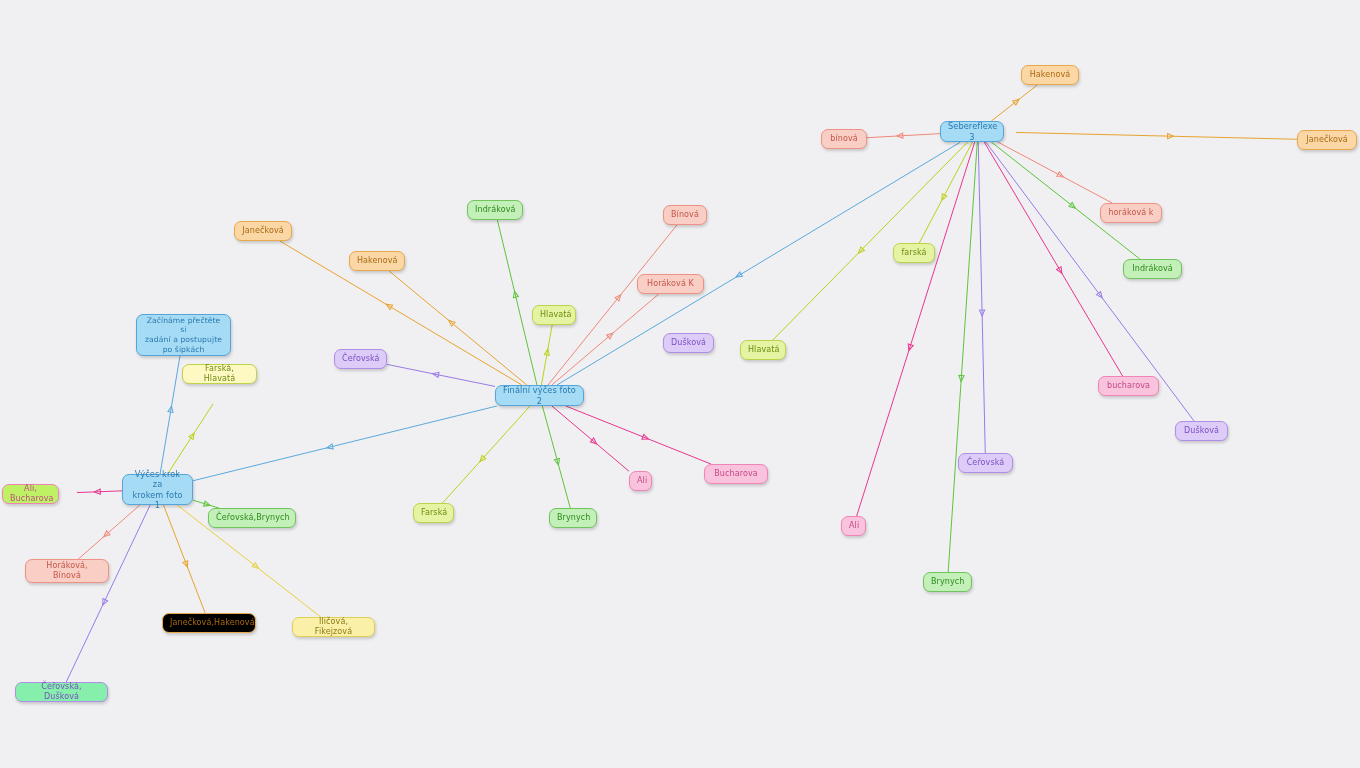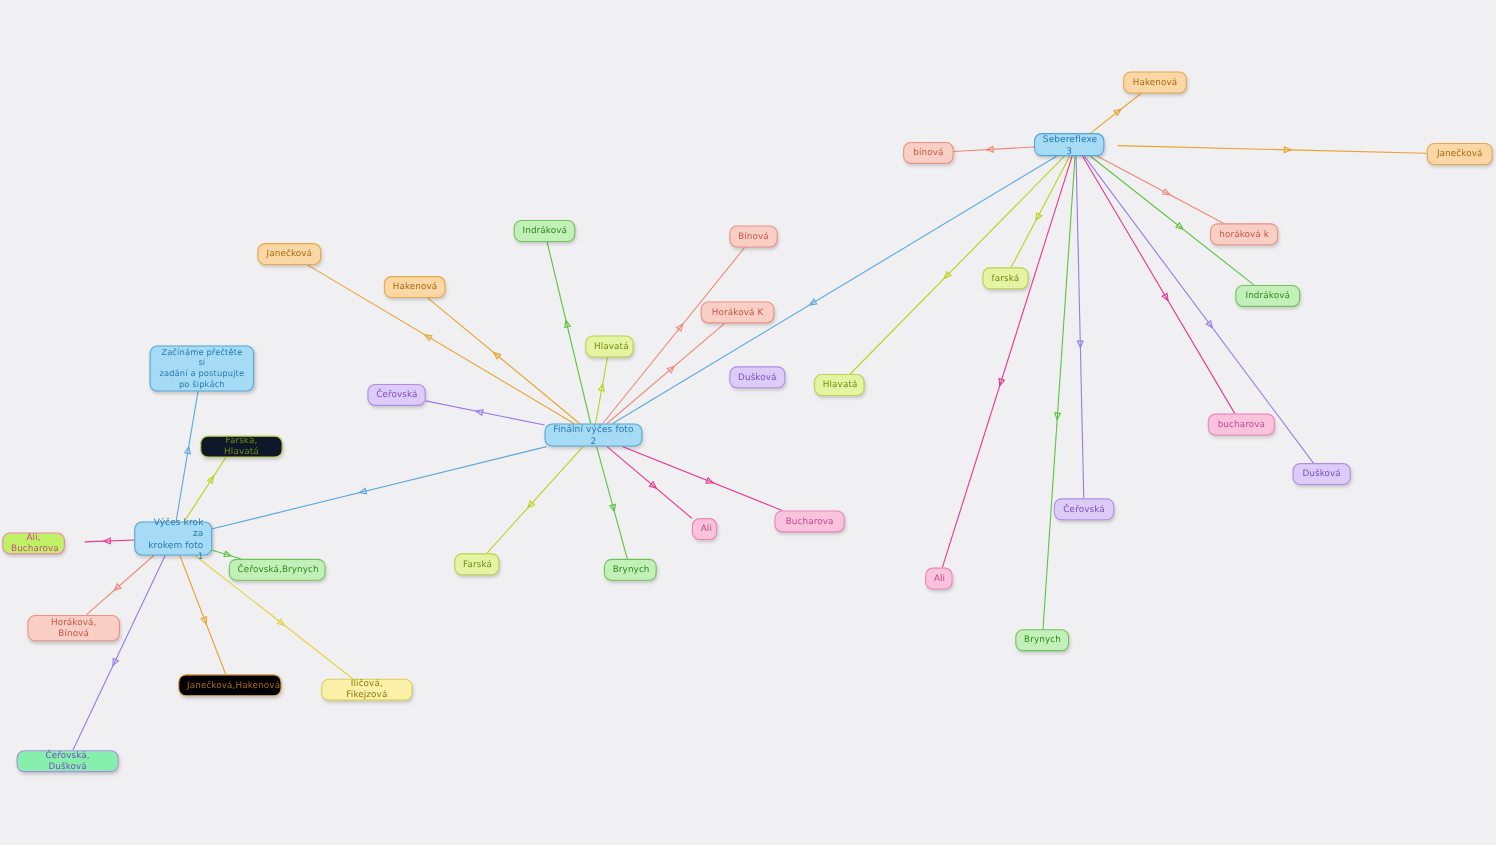--- a/index.html
+++ b/index.html
@@ -177,21 +177,21 @@
         <polygon points="-3,-2.6 3,0 -3,2.6" fill="none" stroke="#e5d13c" stroke-width="1" transform="translate(256.188,566.6) rotate(37.99873244250467)"></polygon>
       </g>
       <g>
         <line x1="150.15185185185186" y1="505" x2="66.24074074074073" y2="682" stroke="#9a7ae8" stroke-width="1"></line>
         <polygon points="-3,-2.6 3,0 -3,2.6" fill="none" stroke="#9a7ae8" stroke-width="1" transform="translate(104.00074074074074,602.35) rotate(115.36441719555295)"></polygon>
       </g>
     </svg>
   <div id="node-layer">
       <div class="node" style="left: 940px; top: 121px; width: 64px; height: 21px; background: rgb(166, 219, 245); border-color: rgb(86, 165, 216); color: rgb(42, 122, 176); font-size: 8.2px;"><span class="node-label">Sebereflexe 3</span></div>
       <div class="node" style="left: 495px; top: 385px; width: 89px; height: 21px; background: rgb(166, 219, 245); border-color: rgb(86, 165, 216); color: rgb(42, 122, 176); font-size: 8.2px;"><span class="node-label">Finální výčes foto 2</span></div>
-      <div class="node" style="left: 122px; top: 474px; width: 71px; height: 31px; background: rgb(166, 219, 245); border-color: rgb(86, 165, 216); color: rgb(42, 122, 176); font-size: 8.2px; text-align: right;"><span class="node-label">Výčes krok za
+      <div class="node" style="left: 122px; top: 474px; width: 71px; height: 31px; background: rgb(166, 219, 245); border-color: rgb(86, 165, 216); color: rgb(42, 122, 176); font-size: 8.2px;"><span class="node-label">Výčes krok za
 krokem foto 1</span></div>
       <div class="node" style="left: 136px; top: 314px; width: 95px; height: 42px; background: rgb(166, 219, 245); border-color: rgb(86, 165, 216); color: rgb(42, 122, 176); font-size: 7.6px; justify-content: center;"><span class="node-label">Začínáme přečtěte si
 zadání a postupujte
 po šipkách</span></div>
       <div class="node" style="left: 1021px; top: 65px; width: 58px; height: 20px; background: rgb(251, 215, 165); border-color: rgb(232, 168, 76); color: rgb(169, 106, 19); font-size: 8px;"><span class="node-label">Hakenová</span></div>
       <div class="node" style="left: 1297px; top: 130px; width: 60px; height: 20px; background: rgb(251, 215, 165); border-color: rgb(232, 168, 76); color: rgb(169, 106, 19); font-size: 8px;"><span class="node-label">Janečková</span></div>
       <div class="node" style="left: 821px; top: 129px; width: 46px; height: 20px; background: rgb(249, 206, 197); border-color: rgb(239, 145, 131); color: rgb(196, 87, 74); font-size: 8px;"><span class="node-label">bínová</span></div>
       <div class="node" style="left: 1100px; top: 203px; width: 62px; height: 20px; background: rgb(249, 206, 197); border-color: rgb(239, 145, 131); color: rgb(196, 87, 74); font-size: 8px;"><span class="node-label">horáková k</span></div>
       <div class="node" style="left: 1123px; top: 259px; width: 59px; height: 20px; background: rgb(194, 240, 184); border-color: rgb(113, 196, 92); color: rgb(47, 138, 30); font-size: 8px;"><span class="node-label">Indráková</span></div>
       <div class="node" style="left: 893px; top: 243px; width: 42px; height: 20px; background: rgb(229, 244, 163); border-color: rgb(188, 211, 74); color: rgb(110, 140, 18); font-size: 8px;"><span class="node-label">farská</span></div>
@@ -206,21 +206,21 @@
       <div class="node" style="left: 637px; top: 274px; width: 67px; height: 20px; background: rgb(249, 206, 197); border-color: rgb(239, 145, 131); color: rgb(196, 87, 74); font-size: 8px;"><span class="node-label">Horáková K</span></div>
       <div class="node" style="left: 532px; top: 305px; width: 44px; height: 20px; background: rgb(229, 244, 163); border-color: rgb(188, 211, 74); color: rgb(110, 140, 18); font-size: 8px;"><span class="node-label">Hlavatá</span></div>
       <div class="node" style="left: 663px; top: 333px; width: 51px; height: 20px; background: rgb(221, 204, 247); border-color: rgb(176, 142, 232); color: rgb(123, 78, 196); font-size: 8px;"><span class="node-label">Dušková</span></div>
       <div class="node" style="left: 234px; top: 221px; width: 58px; height: 20px; background: rgb(251, 215, 165); border-color: rgb(232, 168, 76); color: rgb(169, 106, 19); font-size: 8px;"><span class="node-label">Janečková</span></div>
       <div class="node" style="left: 349px; top: 251px; width: 56px; height: 20px; background: rgb(251, 215, 165); border-color: rgb(232, 168, 76); color: rgb(169, 106, 19); font-size: 8px;"><span class="node-label">Hakenová</span></div>
       <div class="node" style="left: 334px; top: 349px; width: 53px; height: 20px; background: rgb(221, 204, 247); border-color: rgb(176, 142, 232); color: rgb(123, 78, 196); font-size: 8px;"><span class="node-label">Čeřovská</span></div>
       <div class="node" style="left: 413px; top: 503px; width: 41px; height: 20px; background: rgb(229, 244, 163); border-color: rgb(188, 211, 74); color: rgb(110, 140, 18); font-size: 8px;"><span class="node-label">Farská</span></div>
       <div class="node" style="left: 549px; top: 508px; width: 48px; height: 20px; background: rgb(194, 240, 184); border-color: rgb(113, 196, 92); color: rgb(47, 138, 30); font-size: 8px;"><span class="node-label">Brynych</span></div>
       <div class="node" style="left: 629px; top: 471px; width: 23px; height: 20px; background: rgb(249, 194, 221); border-color: rgb(239, 133, 182); color: rgb(196, 74, 134); font-size: 8px;"><span class="node-label">Ali</span></div>
       <div class="node" style="left: 704px; top: 464px; width: 64px; height: 20px; background: rgb(249, 194, 221); border-color: rgb(239, 133, 182); color: rgb(196, 74, 134); font-size: 8px;"><span class="node-label">Bucharova</span></div>
-      <div class="node" style="left: 182px; top: 396px; width: 75px; height: 20px; background: #0f172a; border-color: rgb(188, 211, 74); color: rgb(110, 140, 18); font-size: 8px;"><span class="node-label">Farská, Hlavatá</span></div>
+      <div class="node" style="left: 182px; top: 364px; width: 75px; height: 20px; background: #fef9c3; border-color: rgb(188, 211, 74); color: rgb(110, 140, 18); font-size: 8px;"><span class="node-label">Farská, Hlavatá</span></div>
       <div class="node" style="left: 2px; top: 484px; width: 57px; height: 20px; background: #bef264; border-color: rgb(239, 133, 182); color: rgb(196, 74, 134); font-size: 8px;"><span class="node-label">Ali, Bucharova</span></div>
       <div class="node" style="left: 208px; top: 508px; width: 88px; height: 20px; background: rgb(194, 240, 184); border-color: rgb(113, 196, 92); color: rgb(47, 138, 30); font-size: 8px;"><span class="node-label">Čeřovská,Brynych</span></div>
       <div class="node" style="left: 25px; top: 559px; width: 84px; height: 24px; background: rgb(249, 206, 197); border-color: rgb(239, 145, 131); color: rgb(196, 87, 74); font-size: 8px;"><span class="node-label">Horáková, Bínová</span></div>
       <div class="node" style="left: 162px; top: 613px; width: 94px; height: 20px; background: #000000; border-color: rgb(232, 168, 76); color: rgb(169, 106, 19); font-size: 8px;"><span class="node-label">Janečková,Hakenová</span></div>
       <div class="node" style="left: 292px; top: 617px; width: 83px; height: 20px; background: rgb(251, 240, 168); border-color: rgb(224, 207, 87); color: rgb(140, 122, 18); font-size: 8px;"><span class="node-label">Iličová, Fikejzová</span></div>
       <div class="node" style="left: 15px; top: 682px; width: 93px; height: 20px; background: #86efac; border-color: rgb(176, 142, 232); color: rgb(123, 78, 196); font-size: 8px;"><span class="node-label">Čeřovská, Dušková</span></div>
     </div>
 </div>
 
 </body></html>

